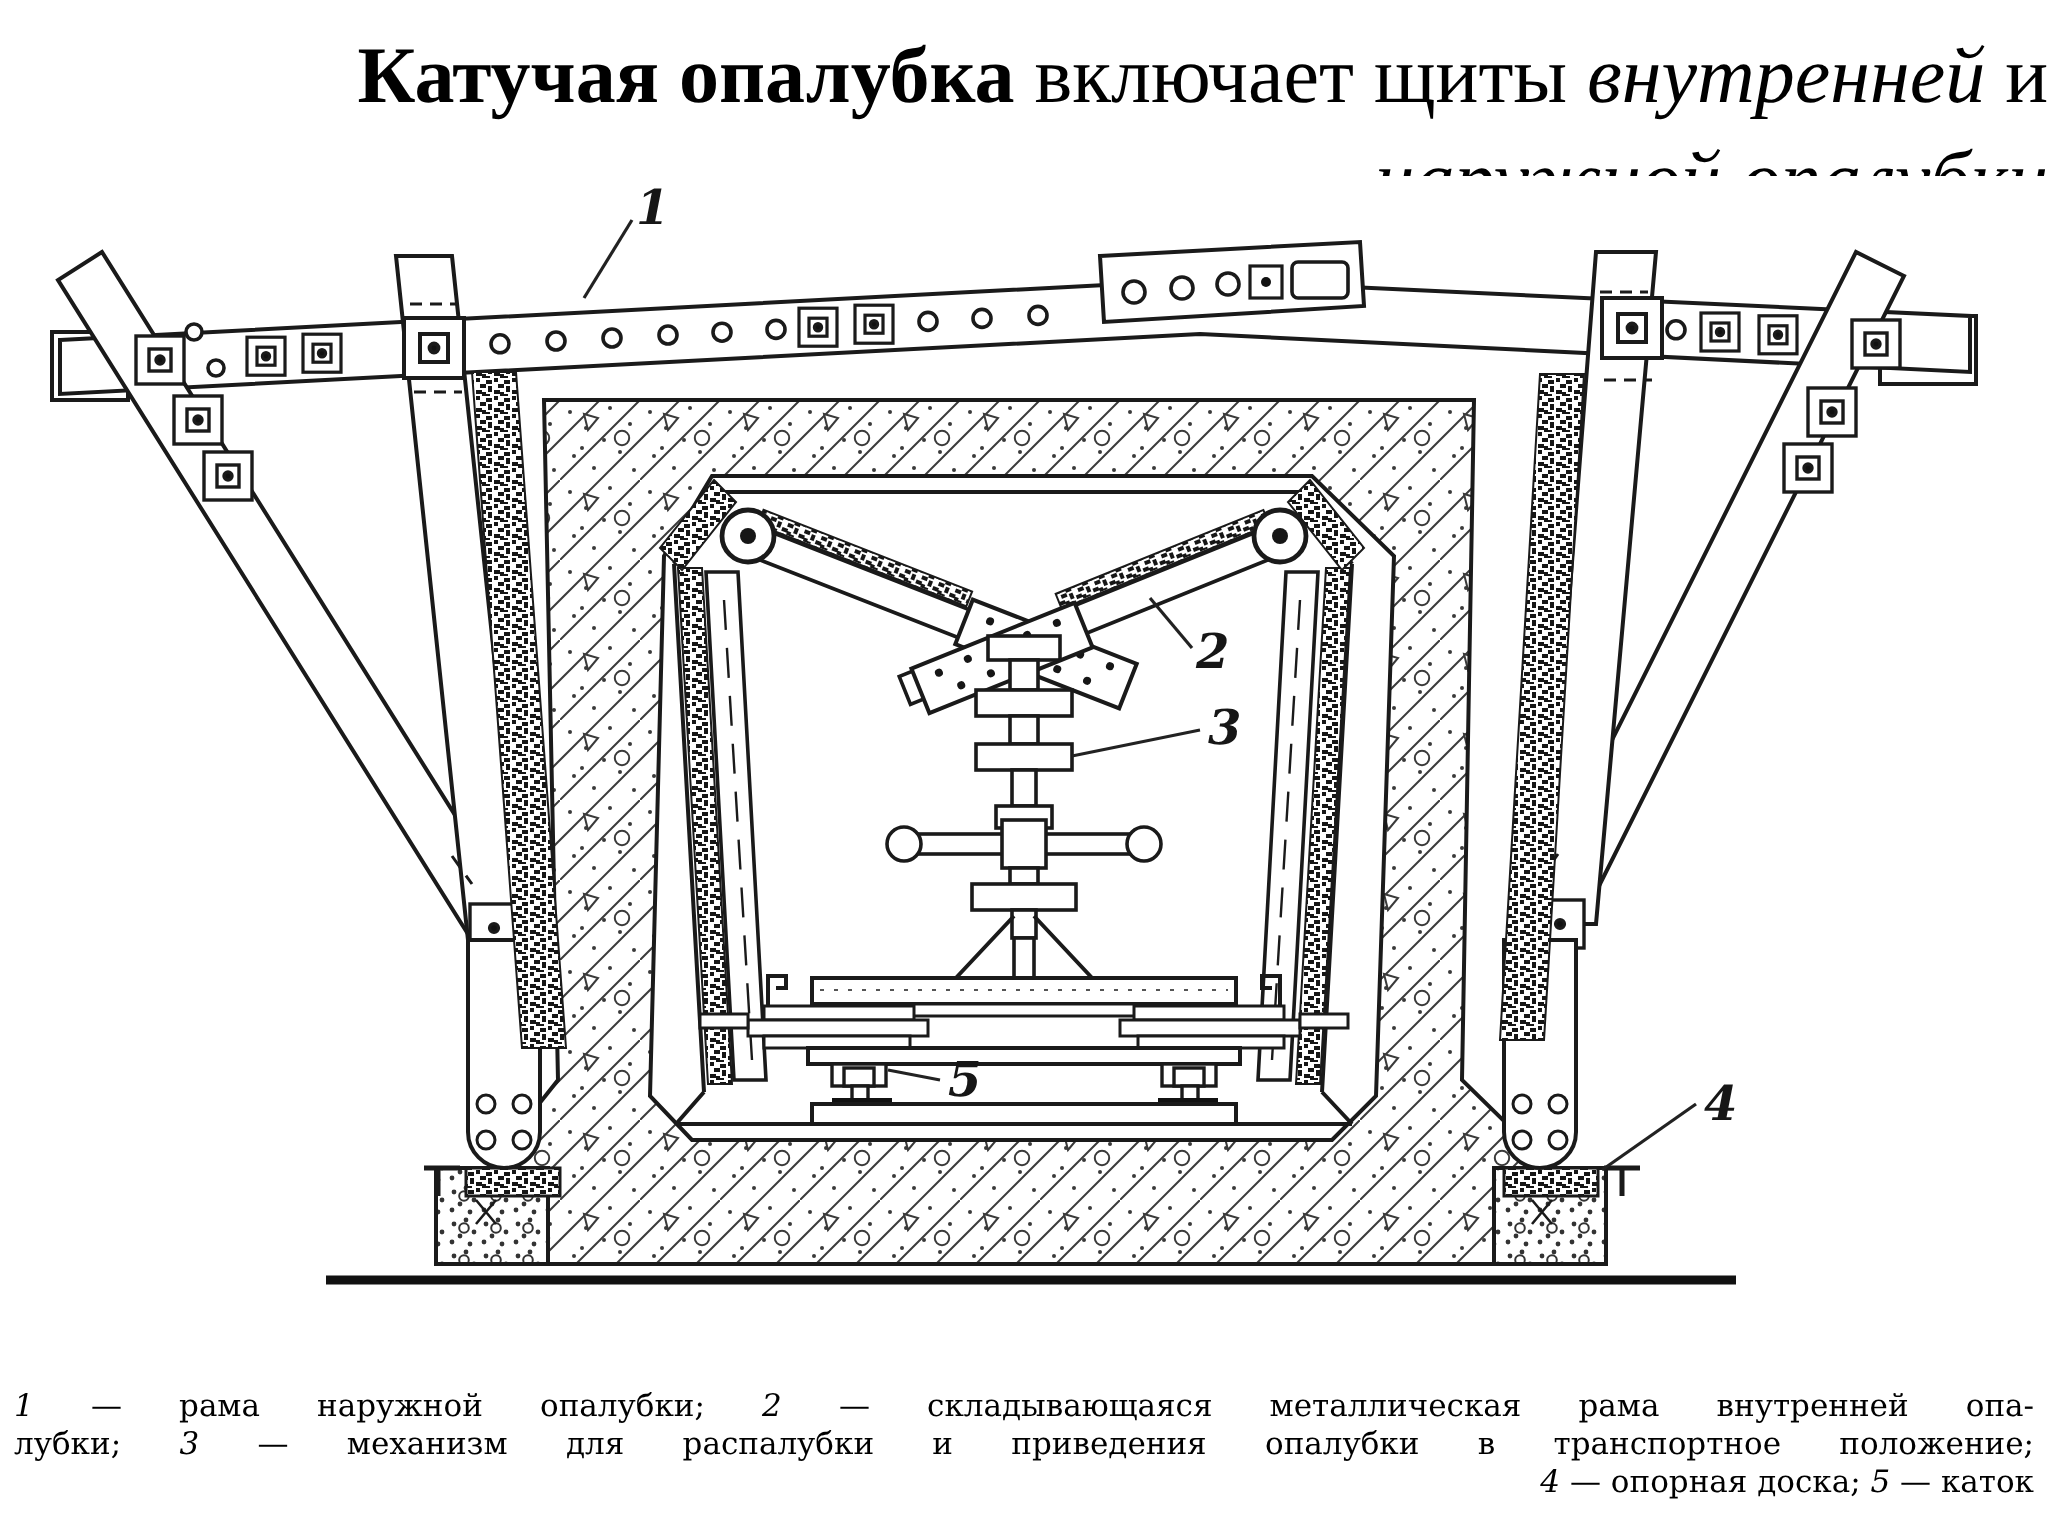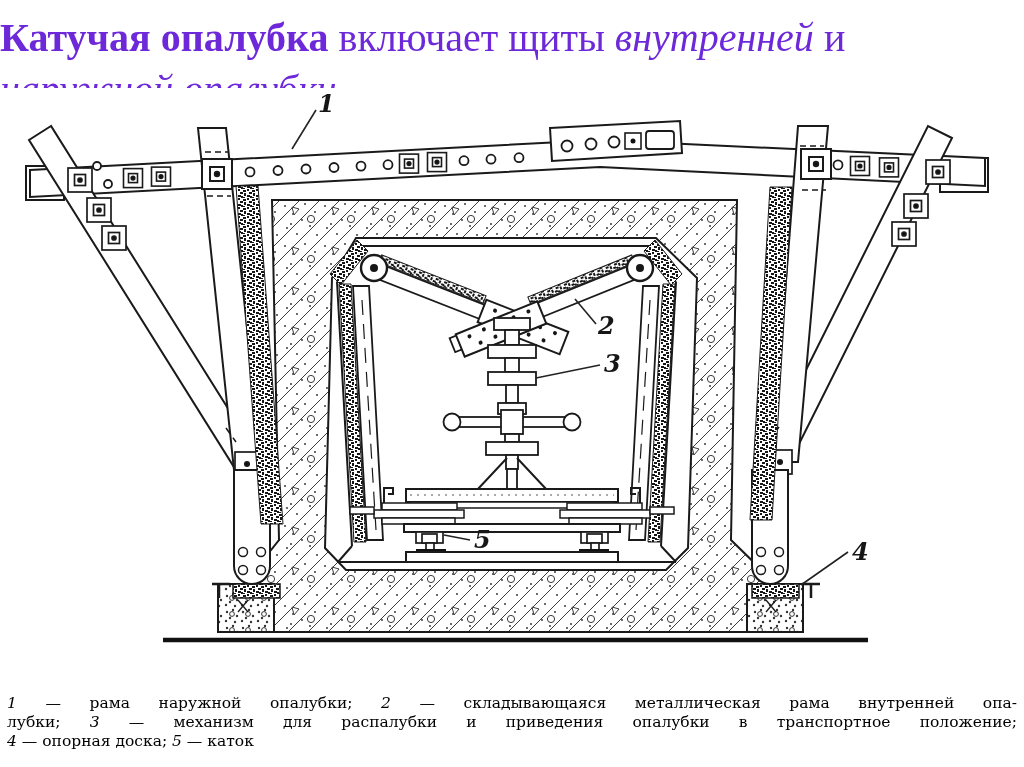--- a/index.html
+++ b/index.html
@@ -1,29 +1,29 @@
 <!DOCTYPE html>
 <html><head>
 <meta charset="utf-8">
 <style>
   html,body{margin:0;padding:0;background:#fff;}
   .slide{position:relative;width:1024px;height:767px;background:#fff;overflow:hidden;
          font-family:"Liberation Serif",serif;}
-  .title{position:absolute;top:12px;left:0;width:100%;text-align:left;
-         font-size:40px;line-height:52px;color:#6d28d9;z-index:1;}
+  .title{position:absolute;top:12px;left:0;width:100%;text-align:right;
+         font-size:40px;line-height:52px;color:#000000;z-index:1;}
   .title .seg-b{font-weight:bold;}
   .seg-i{font-style:italic;}
   .figure-svg{position:absolute;left:0;top:88px;z-index:2;}
   .caption{position:absolute;top:664px;left:0;width:100%;text-align:center;z-index:3;
            font-weight:bold;font-size:16.5px;letter-spacing:.4px;color:#181818;
            font-family:"DejaVu Serif",serif;}
   .legend{position:absolute;top:694px;left:7px;right:7px;z-index:3;
           font-family:"DejaVu Serif",serif;font-size:15.5px;line-height:19px;color:#000000;}
   .legend .jline{text-align:justify;text-align-last:justify;}
-  .legend .cline{text-align:left;}
+  .legend .cline{text-align:right;}
   svg text.fig-label{font-family:"DejaVu Serif",serif;font-style:italic;font-weight:bold;
           font-size:24px;fill:#161616;}
 </style>
 </head>
 <body>
 
 <div class="slide">
 
   <div class="title">
     <div><span class="seg-b">Катучая опалубка</span><span> включает щиты </span><span class="seg-i">внутренней</span><span> и</span></div>

